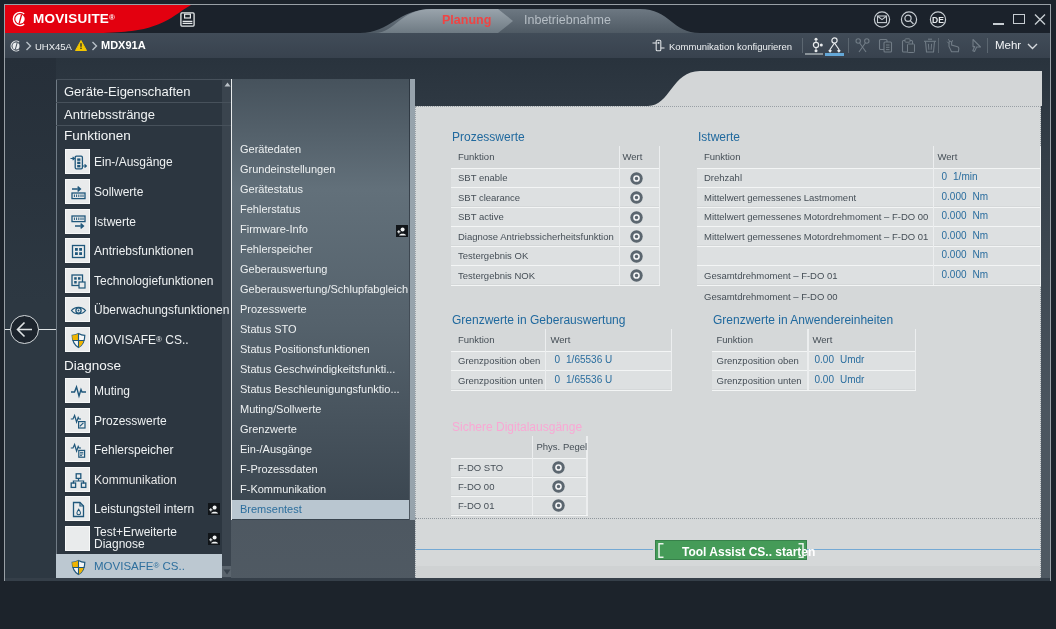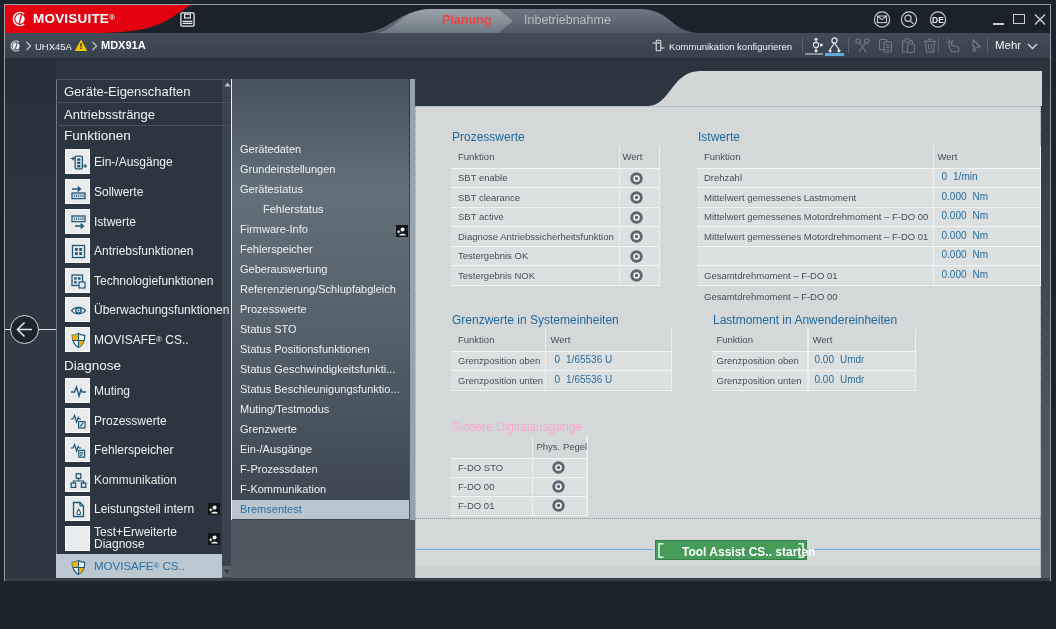--- a/index.html
+++ b/index.html
@@ -307,31 +307,31 @@
     </svg>
 <div class="abs txt" style="left:94px;top:560px;font-size:11.5px;color:#2e6f9d;">MOVISAFE<span style="font-size:8px;vertical-align:2px;">®</span> CS..</div>
 
 <div class="abs" id="mpanel" style="left:232px;top:79px;width:177px;height:441px;background:linear-gradient(#46525c 0%,#62707a 25%,#55626c 55%,#39444e 100%);"></div>
 <div class="abs" style="left:230.5px;top:79px;width:1.5px;height:441px;background:#e9eced;"></div>
 <div class="abs" style="left:410px;top:79px;width:5px;height:441px;background:#97a3ac;"></div>
 <div id="mitems">
 <div class="abs txt" style="left:240px;top:143.4px;font-size:11px;color:#eef1f2;">Gerätedaten</div>
 <div class="abs txt" style="left:240px;top:163.4px;font-size:11px;color:#eef1f2;">Grundeinstellungen</div>
 <div class="abs txt" style="left:240px;top:183.4px;font-size:11px;color:#eef1f2;">Gerätestatus</div>
-<div class="abs txt" style="left:240px;top:203.4px;font-size:11px;color:#eef1f2;margin-left:23px;">Fehlerstatus</div>
+<div class="abs txt" style="left:240px;top:203.4px;font-size:11px;color:#eef1f2;">Fehlerstatus</div>
 <div class="abs txt" style="left:240px;top:223.4px;font-size:11px;color:#eef1f2;">Firmware-Info</div>
 <div class="abs txt" style="left:240px;top:243.4px;font-size:11px;color:#eef1f2;">Fehlerspeicher</div>
 <div class="abs txt" style="left:240px;top:263.4px;font-size:11px;color:#eef1f2;">Geberauswertung</div>
-<div class="abs txt" style="left:240px;top:283.4px;font-size:11px;color:#eef1f2;">Referenzierung/Schlupfabgleich</div>
+<div class="abs txt" style="left:240px;top:283.4px;font-size:11px;color:#eef1f2;">Geberauswertung/Schlupfabgleich</div>
 <div class="abs txt" style="left:240px;top:303.4px;font-size:11px;color:#eef1f2;">Prozesswerte</div>
 <div class="abs txt" style="left:240px;top:323.4px;font-size:11px;color:#eef1f2;">Status STO</div>
 <div class="abs txt" style="left:240px;top:343.4px;font-size:11px;color:#eef1f2;">Status Positionsfunktionen</div>
 <div class="abs txt" style="left:240px;top:363.4px;font-size:11px;color:#eef1f2;">Status Geschwindigkeitsfunkti...</div>
 <div class="abs txt" style="left:240px;top:383.4px;font-size:11px;color:#eef1f2;">Status Beschleunigungsfunktio...</div>
-<div class="abs txt" style="left:240px;top:403.4px;font-size:11px;color:#eef1f2;">Muting/Testmodus</div>
+<div class="abs txt" style="left:240px;top:403.4px;font-size:11px;color:#eef1f2;">Muting/Sollwerte</div>
 <div class="abs txt" style="left:240px;top:423.4px;font-size:11px;color:#eef1f2;">Grenzwerte</div>
 <div class="abs txt" style="left:240px;top:443.4px;font-size:11px;color:#eef1f2;">Ein-/Ausgänge</div>
 <div class="abs txt" style="left:240px;top:463.4px;font-size:11px;color:#eef1f2;">F-Prozessdaten</div>
 <div class="abs txt" style="left:240px;top:483.4px;font-size:11px;color:#eef1f2;text-align:center;">F-Kommunikation</div>
 <svg class="abs" style="left:396px;top:224.5px" width="12" height="12" viewBox="0 0 12 12">
         <rect width="12" height="12" fill="#111519"></rect>
         <circle cx="6.6" cy="4.6" r="2" fill="#f2f4f5"></circle>
         <path d="M3.2,10.6 C3.2,8.2 10,8.2 10,10.6 Z" fill="#f2f4f5"></path>
         <path d="M1.2,6.8 H4.4 M2.8,5.2 V8.4" stroke="#f2f4f5" stroke-width="1"></path>
       </svg>
@@ -416,35 +416,35 @@
 <div class="abs txt" style="left:704px;top:211.0px;font-size:9.5px;color:#454e56;">Mittelwert gemessenes Motordrehmoment – F-DO 00</div>
 <div class="abs txt" style="left:941.5px;top:210.0px;font-size:10px;color:#2a6d9e;">0.000<span style="display:inline-block;width:6px;"></span>Nm</div>
 <div class="abs txt" style="left:704px;top:230.5px;font-size:9.5px;color:#454e56;">Mittelwert gemessenes Motordrehmoment – F-DO 01</div>
 <div class="abs txt" style="left:941.5px;top:229.5px;font-size:10px;color:#2a6d9e;">0.000<span style="display:inline-block;width:6px;"></span>Nm</div>
 <div class="abs txt" style="left:704px;top:250.0px;font-size:9.5px;color:#454e56;margin-top:41px;">Gesamtdrehmoment – F-DO 00</div>
 <div class="abs txt" style="left:941.5px;top:249.0px;font-size:10px;color:#2a6d9e;">0.000<span style="display:inline-block;width:6px;"></span>Nm</div>
 <div class="abs txt" style="left:704px;top:269.5px;font-size:9.5px;color:#454e56;">Gesamtdrehmoment – F-DO 01</div>
 <div class="abs txt" style="left:941.5px;top:268.5px;font-size:10px;color:#2a6d9e;">0.000<span style="display:inline-block;width:6px;"></span>Nm</div>
 <div class="abs txt" style="left:704px;top:151px;font-size:9.5px;color:#454e56;font-weight:normal;">Funktion</div>
 <div class="abs txt" style="left:937.5px;top:151px;font-size:9.5px;color:#454e56;font-weight:normal;">Wert</div>
-<div class="abs txt" style="left:452px;top:313px;font-size:12px;color:#20699e;font-weight:normal;">Grenzwerte in Systemeinheiten</div>
+<div class="abs txt" style="left:452px;top:313px;font-size:12px;color:#20699e;font-weight:normal;">Grenzwerte in Geberauswertung</div>
 <div class="abs" style="left:451px;top:351.8px;width:221px;height:18.2px;background:#dde0e1;"></div>
 <div class="abs" style="left:451px;top:350.5px;width:221px;height:1.3px;background:#f3f5f5;"></div>
 <div class="abs" style="left:451px;top:371.3px;width:221px;height:18.2px;background:#dde0e1;"></div>
 <div class="abs" style="left:451px;top:370.0px;width:221px;height:1.3px;background:#f3f5f5;"></div>
 <div class="abs" style="left:451px;top:389.5px;width:221px;height:1.3px;background:#f3f5f5;"></div>
 <div class="abs" style="left:544.5px;top:329px;width:1.5px;height:60.5px;background:#eceeef;"></div>
 <div class="abs" style="left:670.5px;top:329px;width:1.5px;height:60.5px;background:#eceeef;"></div>
 <div class="abs txt" style="left:458px;top:355.0px;font-size:9.5px;color:#454e56;">Grenzposition oben</div>
 <div class="abs txt" style="left:554.5px;top:354.0px;font-size:10px;color:#2a6d9e;">0<span style="display:inline-block;width:6px;"></span>1/65536 U</div>
 <div class="abs txt" style="left:458px;top:374.5px;font-size:9.5px;color:#454e56;">Grenzposition unten</div>
 <div class="abs txt" style="left:554.5px;top:373.5px;font-size:10px;color:#2a6d9e;">0<span style="display:inline-block;width:6px;"></span>1/65536 U</div>
 <div class="abs txt" style="left:458px;top:334px;font-size:9.5px;color:#454e56;font-weight:normal;">Funktion</div>
 <div class="abs txt" style="left:550.5px;top:334px;font-size:9.5px;color:#454e56;font-weight:normal;">Wert</div>
-<div class="abs txt" style="left:713px;top:313px;font-size:12px;color:#20699e;font-weight:normal;">Lastmoment in Anwendereinheiten</div>
+<div class="abs txt" style="left:713px;top:313px;font-size:12px;color:#20699e;font-weight:normal;">Grenzwerte in Anwendereinheiten</div>
 <div class="abs" style="left:712px;top:351.8px;width:204px;height:18.2px;background:#dde0e1;"></div>
 <div class="abs" style="left:712px;top:350.5px;width:204px;height:1.3px;background:#f3f5f5;"></div>
 <div class="abs" style="left:712px;top:371.3px;width:204px;height:18.2px;background:#dde0e1;"></div>
 <div class="abs" style="left:712px;top:370.0px;width:204px;height:1.3px;background:#f3f5f5;"></div>
 <div class="abs" style="left:712px;top:389.5px;width:204px;height:1.3px;background:#f3f5f5;"></div>
 <div class="abs" style="left:807px;top:329px;width:1.5px;height:60.5px;background:#eceeef;"></div>
 <div class="abs" style="left:914.5px;top:329px;width:1.5px;height:60.5px;background:#eceeef;"></div>
 <div class="abs txt" style="left:716.5px;top:355.0px;font-size:9.5px;color:#454e56;">Grenzposition oben</div>
 <div class="abs txt" style="left:814.5px;top:354.0px;font-size:10px;color:#2a6d9e;">0.00<span style="display:inline-block;width:6px;"></span>Umdr</div>
 <div class="abs txt" style="left:716.5px;top:374.5px;font-size:9.5px;color:#454e56;">Grenzposition unten</div>

